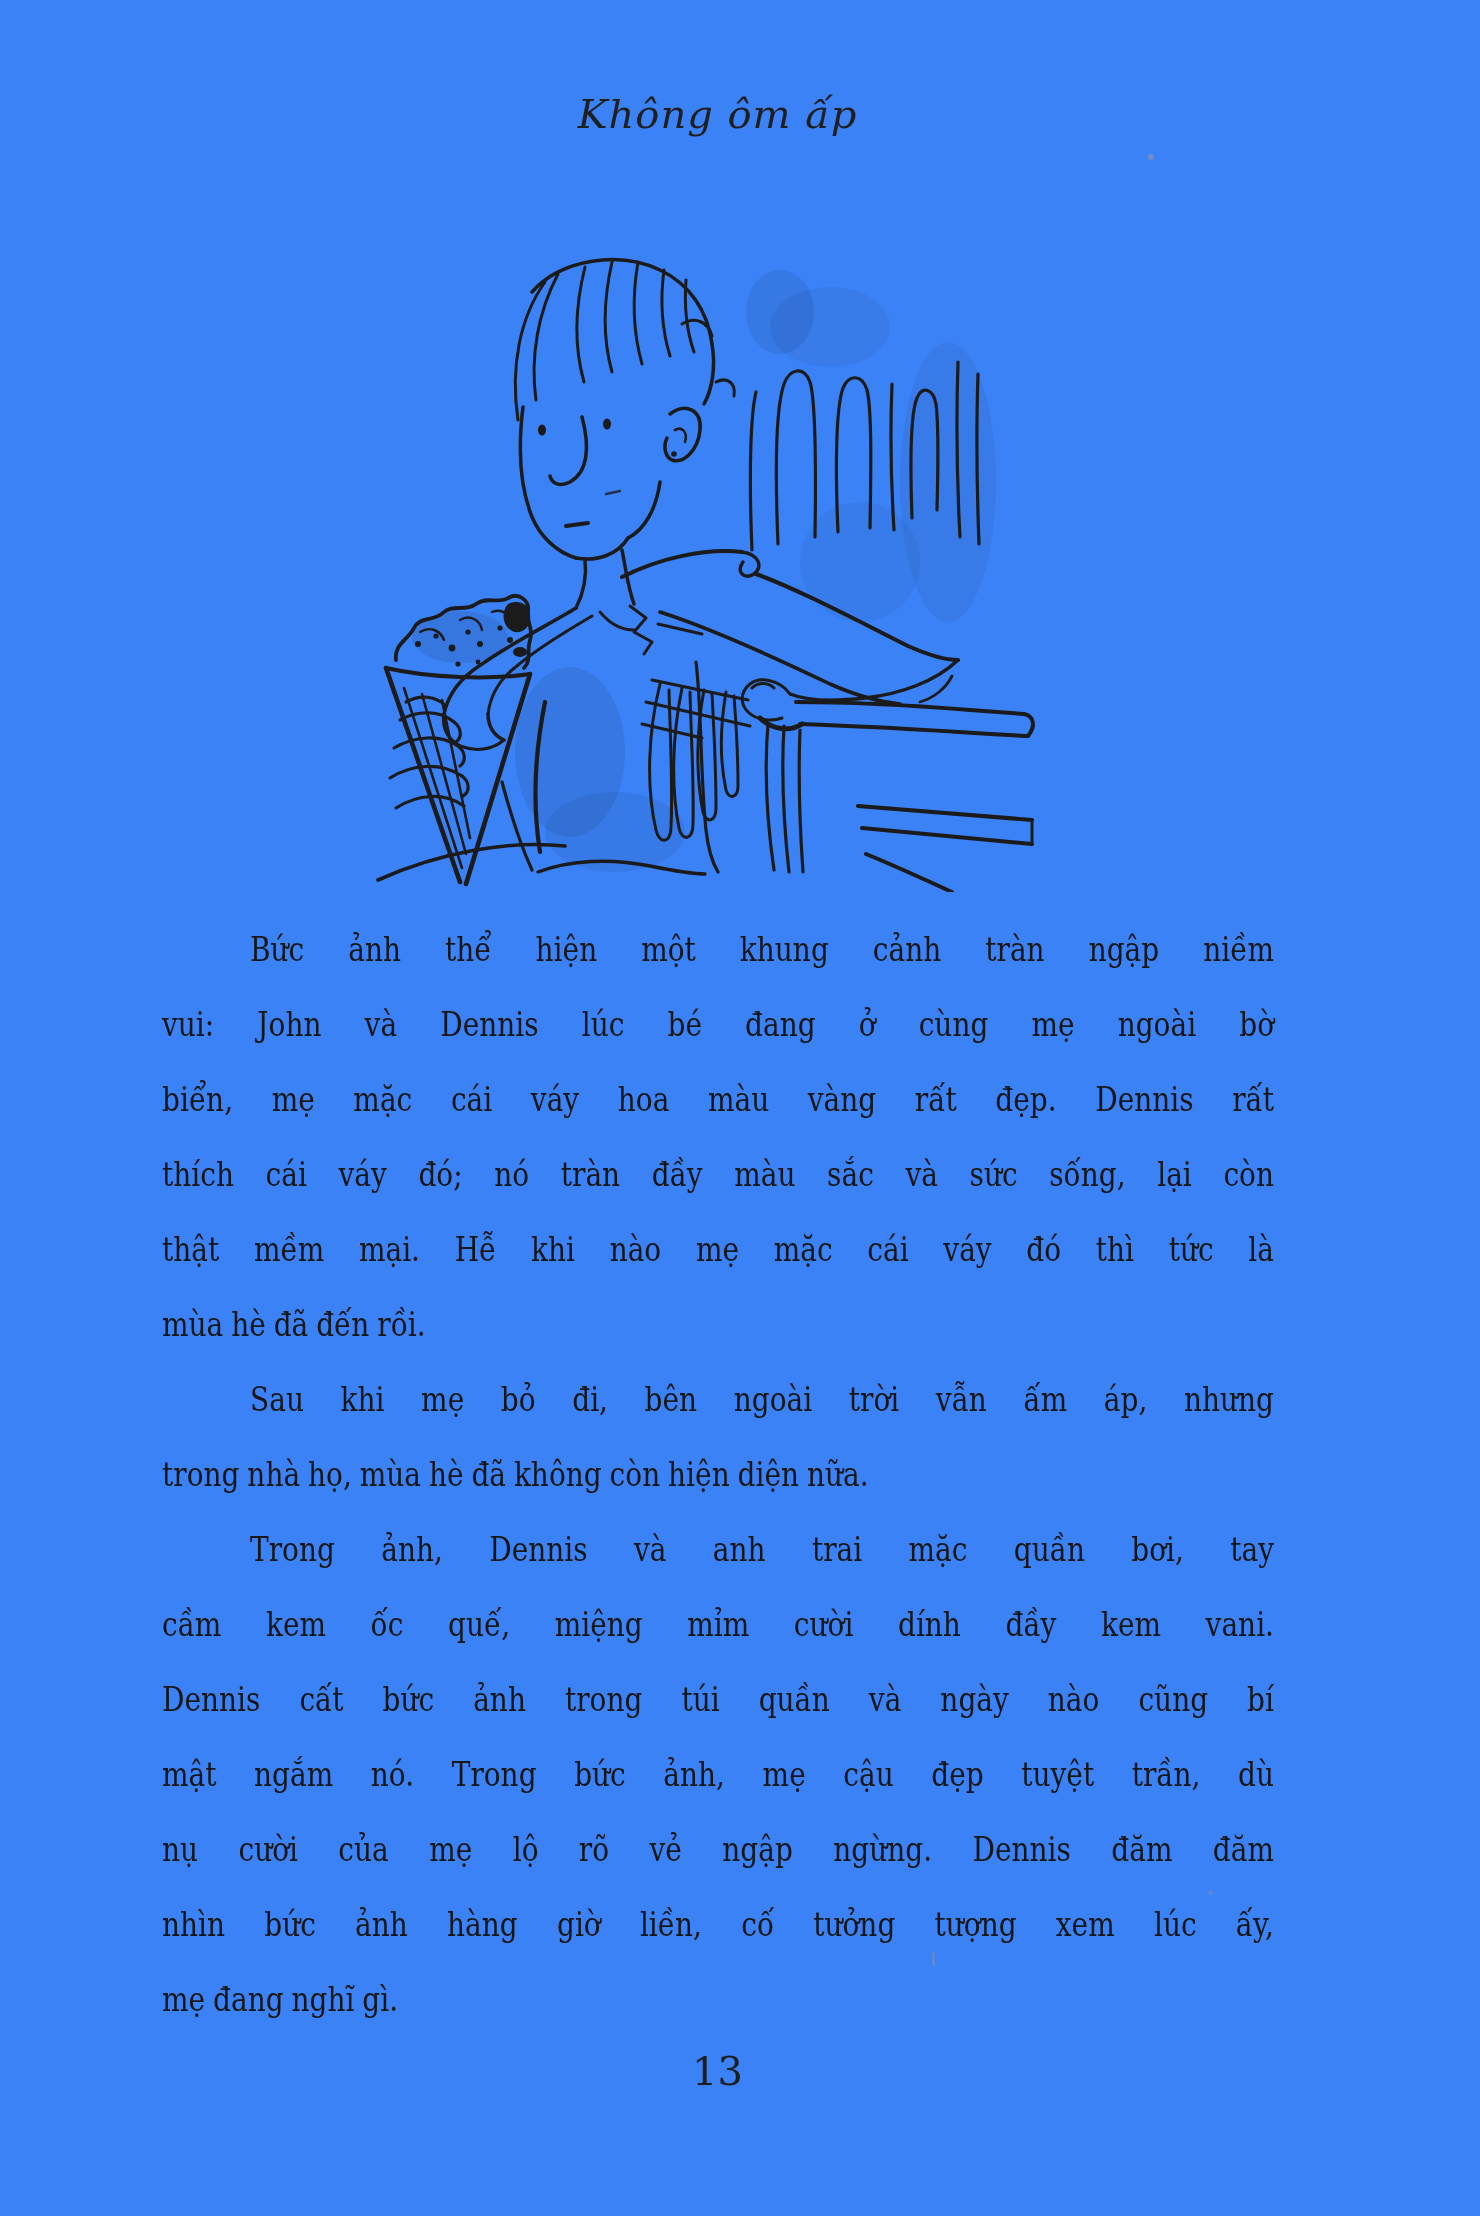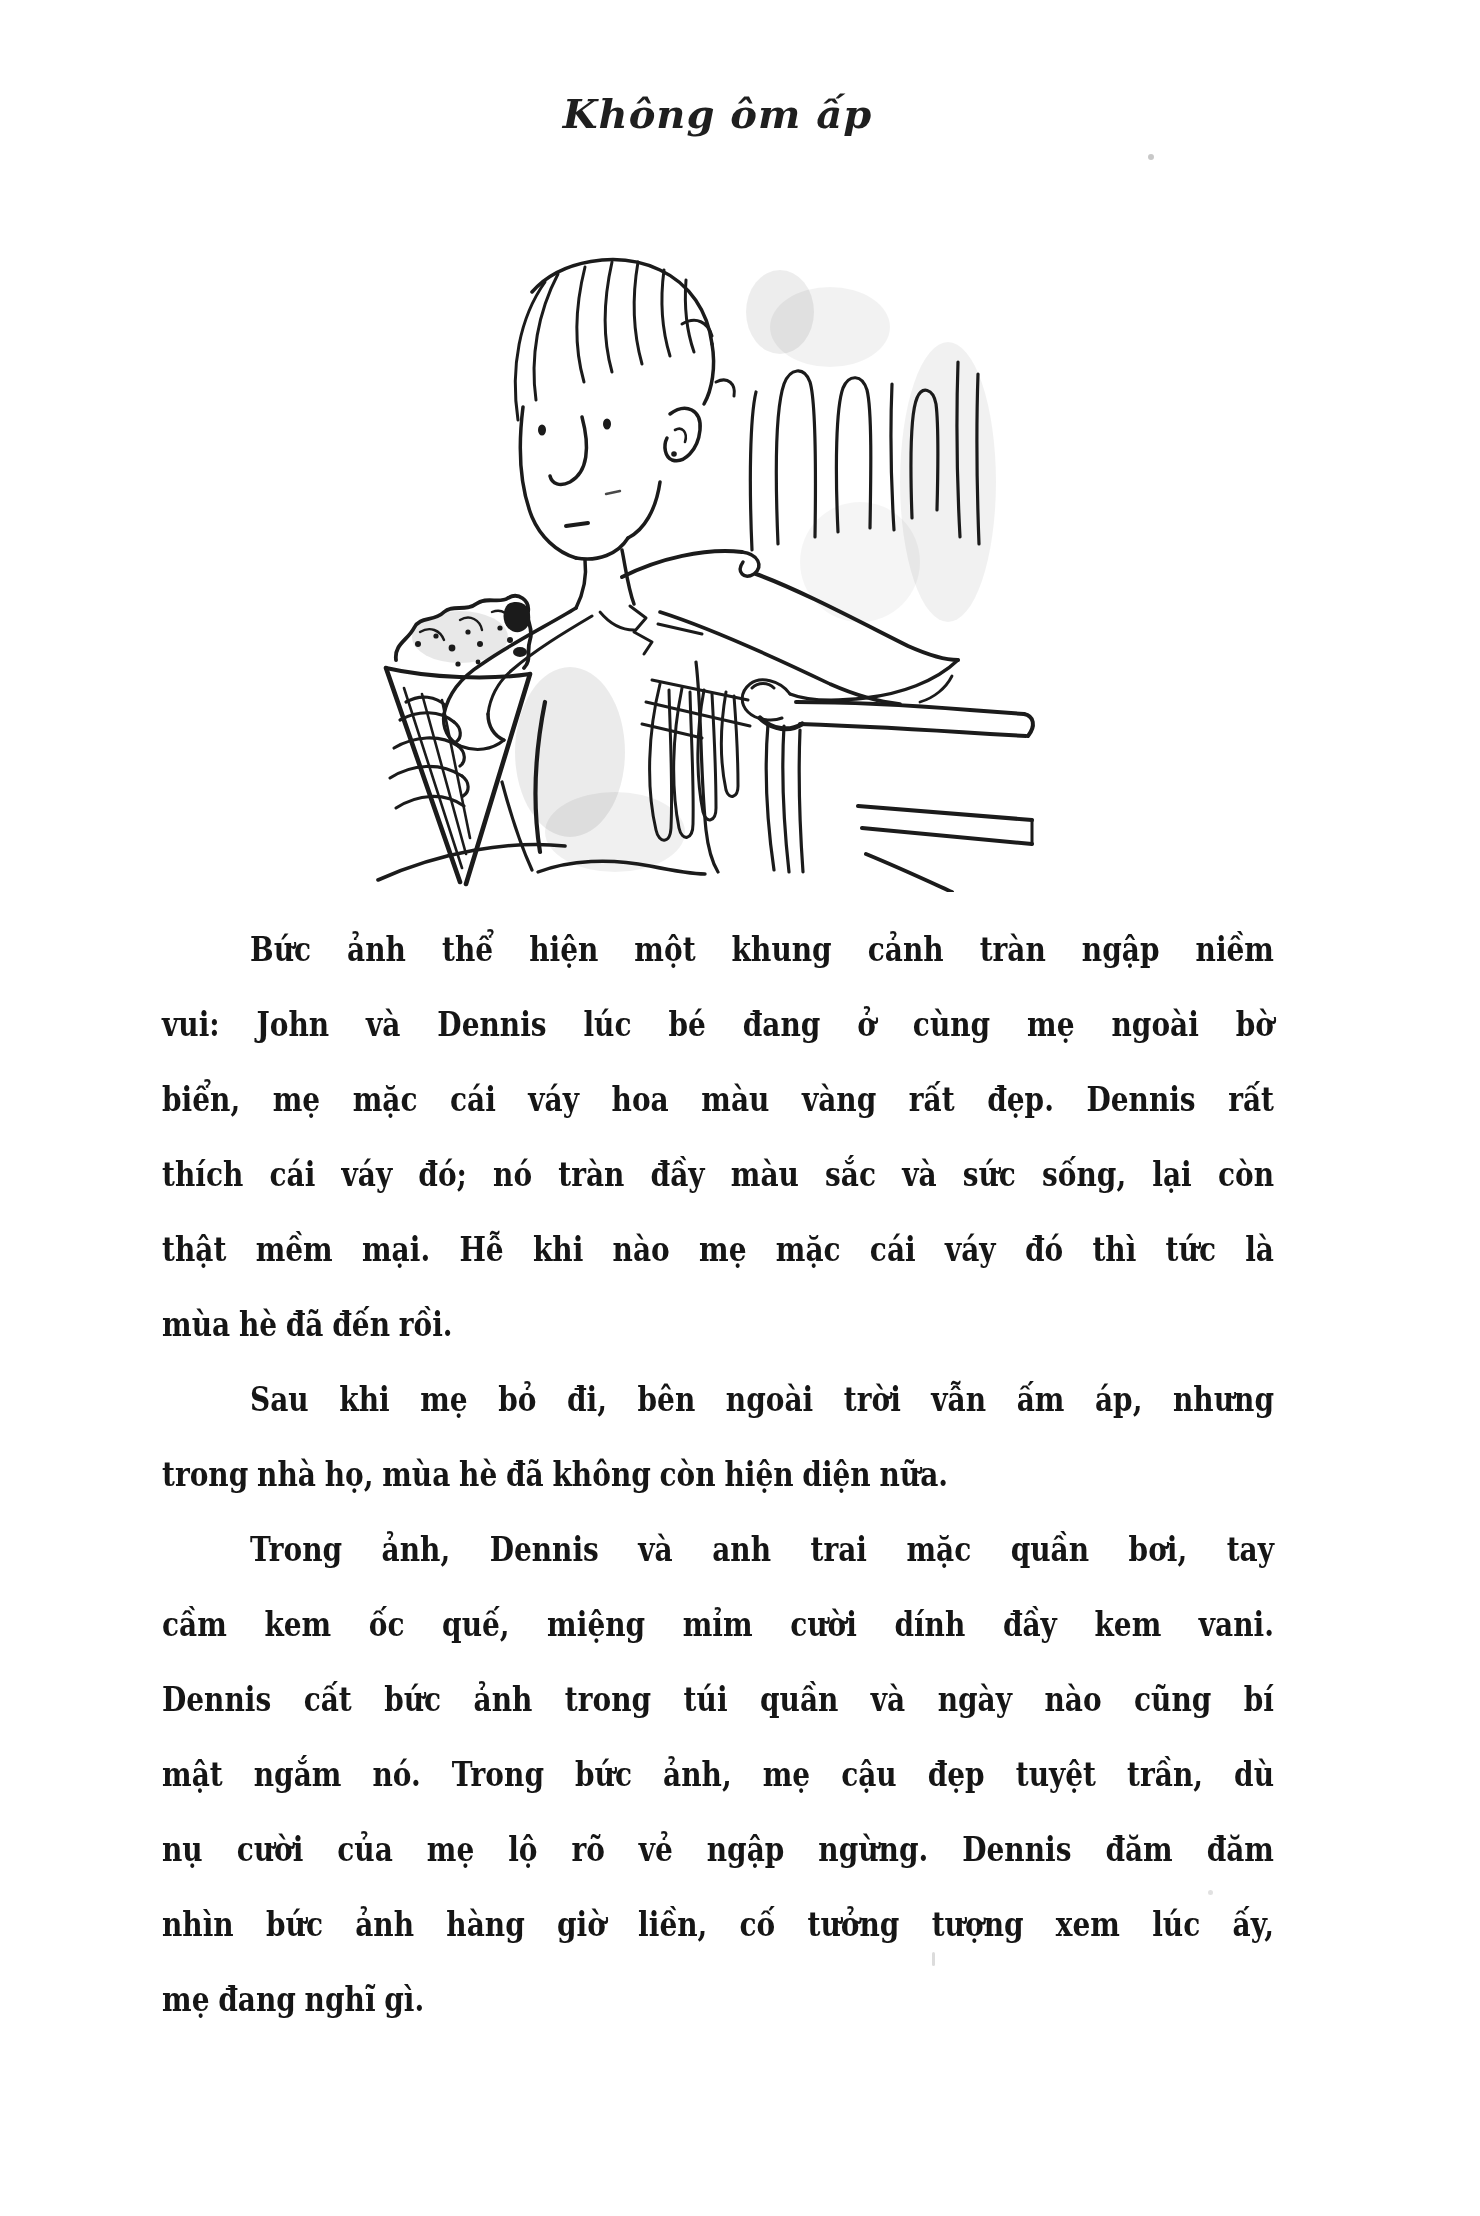--- a/index.html
+++ b/index.html
@@ -1,19 +1,19 @@
 <!DOCTYPE html>
 <html><head>
 <meta charset="utf-8">
 <style>
   html, body { margin:0; padding:0; }
   body { width:1480px; height:2216px; background:#e9e9e9; font-family:"DejaVu Serif","Liberation Serif",serif; }
   .page {
     position:relative; width:1480px; height:2216px; overflow:hidden;
-    background:#ffffff; color:#1c1c1c;font-weight:bold;
+    background:#3b82f6; color:#1c1c1c;
   }
   .running-header {
     position:absolute; top:88px; left:160px; width:1115px;
     text-align:center; font-style:italic; font-size:40px; line-height:52px;
     color:#1f1f1f; letter-spacing:1px;
   }
   .illustration-wrap {
     position:absolute; left:360px; top:232px; width:680px; height:660px;
   }
   .illustration-wrap svg { width:100%; height:100%; display:block; }
@@ -206,14 +206,15 @@
       <div class="line end">trong nhà họ, mùa hè đã không còn hiện diện nữa.</div>
       <div class="line indent">Trong ảnh, Dennis và anh trai mặc quần bơi, tay</div>
       <div class="line">cầm kem ốc quế, miệng mỉm cười dính đầy kem vani.</div>
       <div class="line">Dennis cất bức ảnh trong túi quần và ngày nào cũng bí</div>
       <div class="line">mật ngắm nó. Trong bức ảnh, mẹ cậu đẹp tuyệt trần, dù</div>
       <div class="line">nụ cười của mẹ lộ rõ vẻ ngập ngừng. Dennis đăm đăm</div>
       <div class="line">nhìn bức ảnh hàng giờ liền, cố tưởng tượng xem lúc ấy,</div>
       <div class="line end">mẹ đang nghĩ gì.</div>
     </div>
 
+  <div class="page-number">13</div>
 
 </div>
 
 </body></html>

